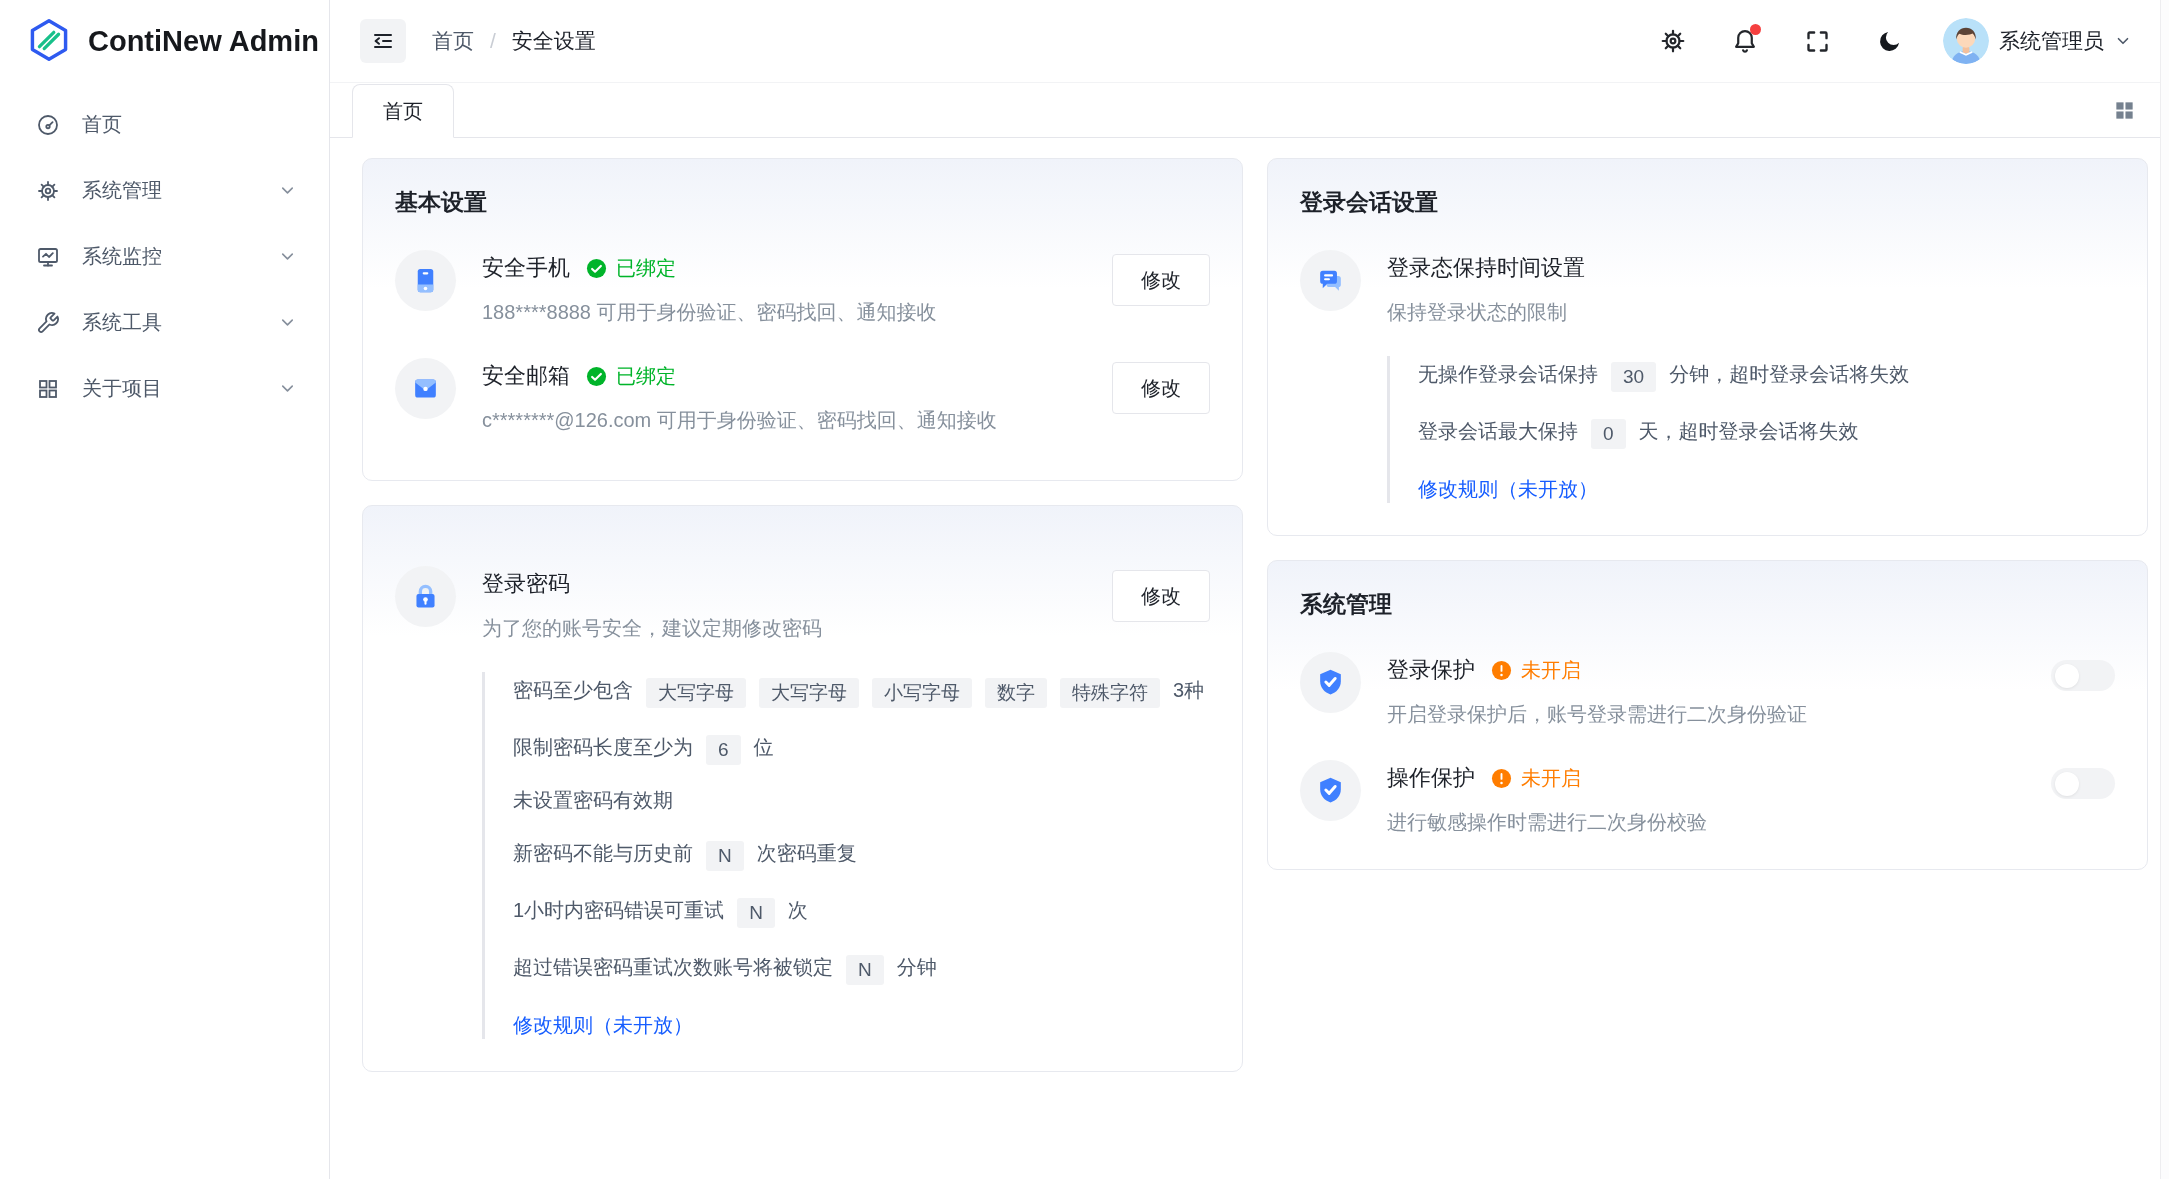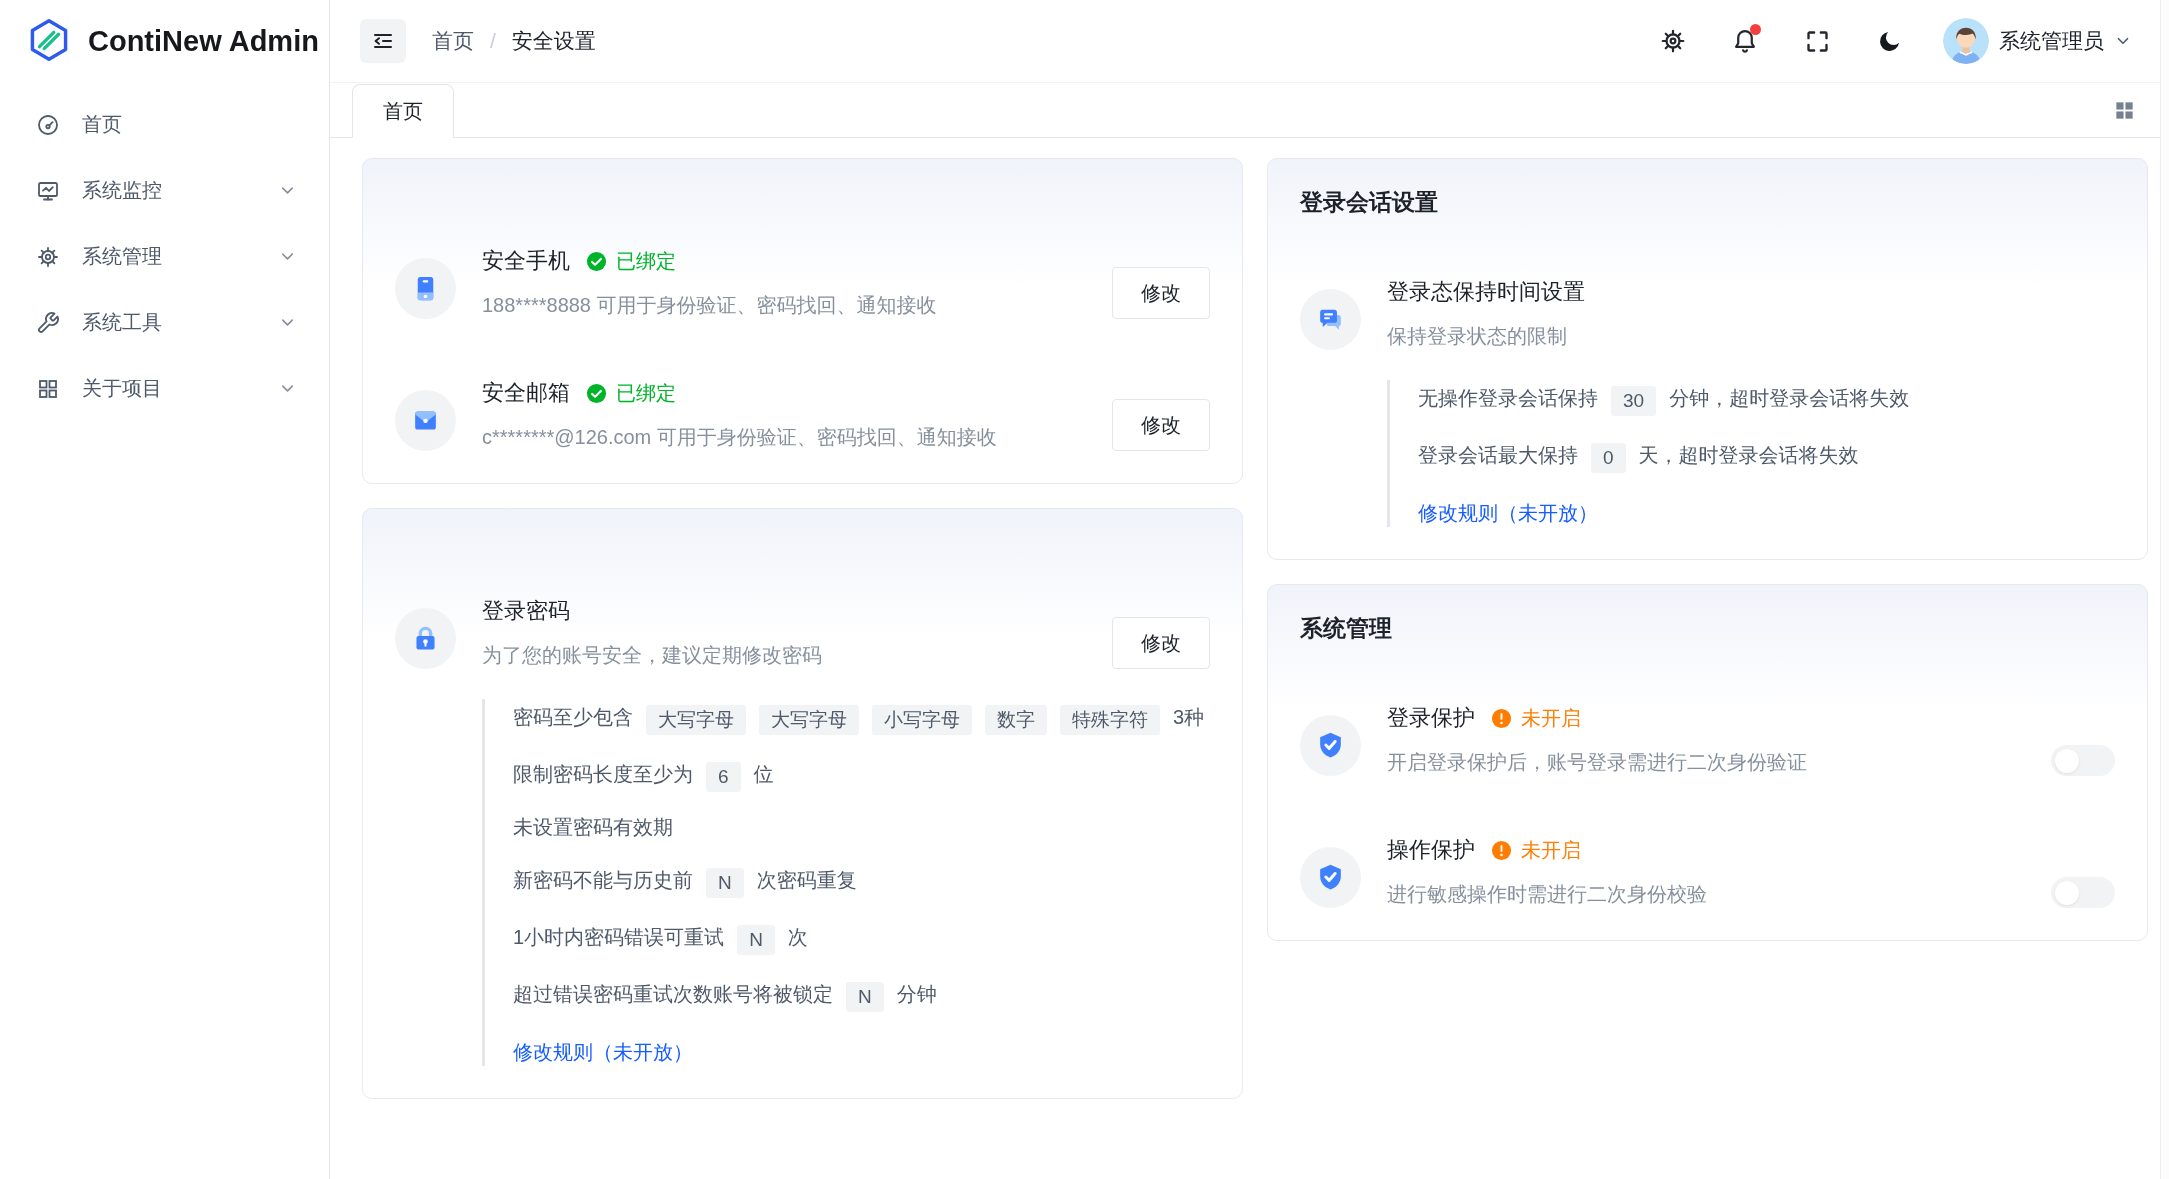--- a/index.html
+++ b/index.html
@@ -34,21 +34,21 @@
   .user-name { font-size:21px; color:#1d2129; }
   
   .tabbar { height:55px; flex-shrink:0; background:#fff; border-bottom:1px solid #e5e6eb; display:flex; align-items:flex-end; padding-left:22px; }
   .tab { height:54px; margin-bottom:-1px; display:flex; align-items:center; padding:0 30px; font-size:20px; color:#1d2129; background:#fff; border:1px solid #e5e6eb; border-bottom:1px solid #fff; border-radius:8px 8px 0 0; cursor:pointer; position:relative; z-index:2; }
   .tab-actions { margin-left:auto; align-self:center; padding-right:24px; display:flex; align-items:center; cursor:pointer; }
   
   .content { flex:1; display:flex; gap:24px; padding:20px 12px 24px 32px; overflow:hidden; background:#fff; }
   .col { flex:1; min-width:0; display:flex; flex-direction:column; gap:24px; }
   .card { border:1px solid #e7e9ef; border-radius:10px; background:linear-gradient(180deg, #f0f3fa 0%, #ffffff 130px); padding:28px 32px 32px 32px; }
   .card-title { font-size:23px; font-weight:600; color:#1d2129; }
-  .setting-row { display:flex; align-items:flex-end; margin-top:56px; }
+  .setting-row { display:flex; align-items:flex-start; margin-top:32px; }
   .tile { width:61px; height:61px; border-radius:50%; background:#f2f3f5; display:flex; align-items:center; justify-content:center; flex-shrink:0; }
   .setting-body { margin-left:26px; flex:1; min-width:0; }
   .title-row { display:flex; align-items:center; gap:16px; margin-top:3px; }
   .setting-title { font-size:22px; font-weight:500; color:#1d2129; }
   .badge { display:inline-flex; align-items:center; gap:9px; font-size:20px; }
   .badge-success { color:#00b42a; }
   .badge-warning { color:#ff7d00; }
   .setting-desc { font-size:20px; color:#86909c; margin-top:16px; }
   .edit-btn { height:52px; padding:0 28px; margin-top:4px; background:#fff; border:1px solid #e5e6eb; border-radius:4px; font-size:20px; color:#1d2129; font-family:inherit; cursor:pointer; flex-shrink:0; }
   .toggle { width:64px; height:31px; border-radius:16px; background:#f2f3f5; position:relative; margin-top:8px; flex-shrink:0; cursor:pointer; }
@@ -81,45 +81,45 @@
   <nav class="menu">
     <div class="menu-item">
       <svg class="mi-icon" width="24" height="24" viewBox="0 0 24 24" fill="none" stroke="#4e5969" stroke-width="1.8" stroke-linecap="round">
         <circle cx="12" cy="12" r="9"></circle>
           <circle cx="12" cy="13.6" r="1.7"></circle>
           <line x1="13.3" y1="12.4" x2="16.6" y2="9.1"></line>
       </svg>
       <span class="mi-label">首页</span>
     </div>
     <div class="menu-item">
-      <svg class="mi-icon" width="24" height="24" viewBox="0 0 24 24" fill="none" stroke="#4e5969" stroke-width="1.8" stroke-linecap="round" stroke-linejoin="round">
-        <rect x="3" y="4" width="18" height="13" rx="1.6"></rect>
-          <polyline points="7 11.6 10 8.8 13 12 16.8 8.2"></polyline>
-        <line x1="12" y1="17" x2="12" y2="20.5"></line>
-          <line x1="8" y1="20.5" x2="16" y2="20.5"></line>
-      </svg>
-      <span class="mi-label">系统监控</span>
-      <svg class="chev" width="19" height="19" viewBox="0 0 24 24" fill="none" stroke="#868f9c" stroke-width="2" stroke-linecap="round" stroke-linejoin="round">
-          <polyline points="6 9 12 15 18 9"></polyline>
-        </svg>
-    </div>
-    <div class="menu-item">
       <svg class="mi-icon" width="24" height="24" viewBox="0 0 24 24" fill="none" stroke="#4e5969" stroke-width="1.8" stroke-linecap="round">
         <circle cx="12" cy="12" r="6"></circle>
           <circle cx="12" cy="12" r="2.3"></circle>
         <line x1="12" y1="3" x2="12" y2="6"></line>
           <line x1="12" y1="18" x2="12" y2="21"></line>
         <line x1="3" y1="12" x2="6" y2="12"></line>
           <line x1="18" y1="12" x2="21" y2="12"></line>
         <line x1="5.6" y1="5.6" x2="7.8" y2="7.8"></line>
           <line x1="16.2" y1="16.2" x2="18.4" y2="18.4"></line>
         <line x1="5.6" y1="18.4" x2="7.8" y2="16.2"></line>
           <line x1="16.2" y1="7.8" x2="18.4" y2="5.6"></line>
       </svg>
       <span class="mi-label">系统管理</span>
+      <svg class="chev" width="19" height="19" viewBox="0 0 24 24" fill="none" stroke="#868f9c" stroke-width="2" stroke-linecap="round" stroke-linejoin="round">
+          <polyline points="6 9 12 15 18 9"></polyline>
+        </svg>
+    </div>
+    <div class="menu-item">
+      <svg class="mi-icon" width="24" height="24" viewBox="0 0 24 24" fill="none" stroke="#4e5969" stroke-width="1.8" stroke-linecap="round" stroke-linejoin="round">
+        <rect x="3" y="4" width="18" height="13" rx="1.6"></rect>
+          <polyline points="7 11.6 10 8.8 13 12 16.8 8.2"></polyline>
+        <line x1="12" y1="17" x2="12" y2="20.5"></line>
+          <line x1="8" y1="20.5" x2="16" y2="20.5"></line>
+      </svg>
+      <span class="mi-label">系统监控</span>
       <svg class="chev" width="19" height="19" viewBox="0 0 24 24" fill="none" stroke="#868f9c" stroke-width="2" stroke-linecap="round" stroke-linejoin="round">
           <polyline points="6 9 12 15 18 9"></polyline>
         </svg>
     </div>
     <div class="menu-item">
       <svg class="mi-icon" width="24" height="24" viewBox="0 0 24 24" fill="none" stroke="#4e5969" stroke-width="1.8" stroke-linecap="round" stroke-linejoin="round">
         <path d="M14.7 6.3a1 1 0 0 0 0 1.4l1.6 1.6a1 1 0 0 0 1.4 0l3.77-3.77a6 6 0 0 1-7.94 7.94l-6.91 6.91a2.12 2.12 0 0 1-3-3l6.91-6.91a6 6 0 0 1 7.94-7.94l-3.76 3.76z"></path>
       </svg>
       <span class="mi-label">系统工具</span>
       <svg class="chev" width="19" height="19" viewBox="0 0 24 24" fill="none" stroke="#868f9c" stroke-width="2" stroke-linecap="round" stroke-linejoin="round">
@@ -230,20 +230,21 @@
           <rect x="13" y="13" width="7.5" height="7.5"></rect>
       </svg>
     </div>
   </div>
 
   <div class="content">
 
     <div class="col">
 
       <section class="card mh-basic">
+        <h2 class="card-title">基本设置</h2>
 
         <div class="setting-row">
           <div class="tile">
             <svg width="31" height="31" viewBox="0 0 24 24">
               <rect x="6" y="3" width="12" height="18" rx="2" fill="#4080ff"></rect>
               <path d="M6 15 h12 v4 a2 2 0 0 1 -2 2 H8 a2 2 0 0 1 -2 -2 Z" fill="#94bfff"></path>
               <rect x="9.8" y="5.6" width="4.4" height="1.7" rx="0.85" fill="#ffffff"></rect>
               <circle cx="12" cy="18.2" r="1.4" fill="#ffffff"></circle>
             </svg>
           </div>

